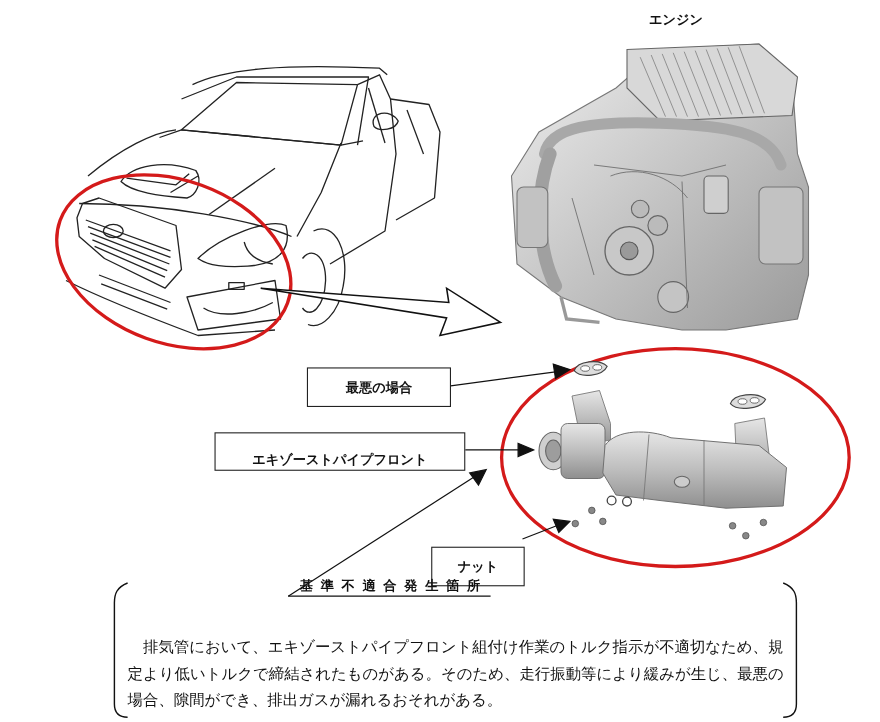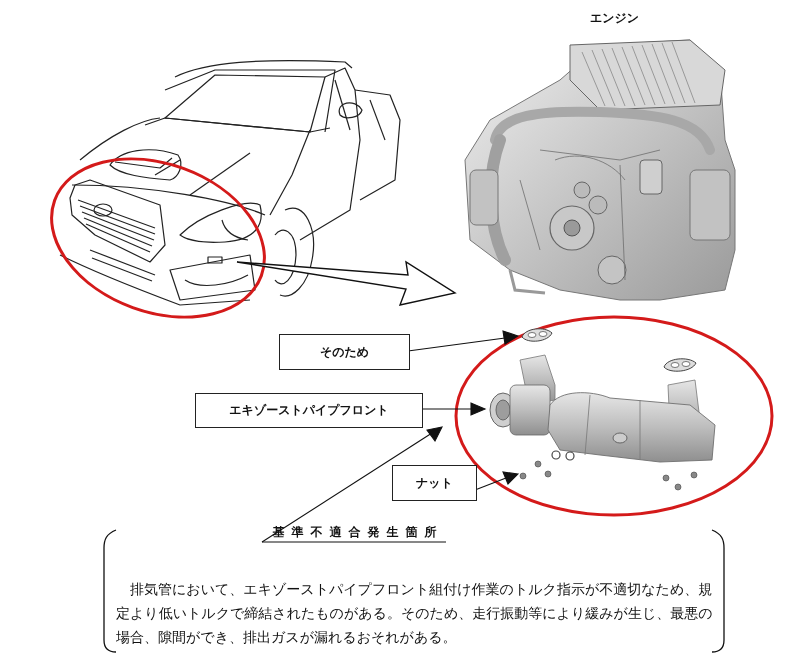--- a/index.html
+++ b/index.html
@@ -6,22 +6,22 @@
     body { width: 800px; height: 656px; position: relative; overflow: hidden;
            font-family: "Liberation Serif", "DejaVu Serif", serif; color: #111; }
     .abs { position: absolute; }
     svg.layer { position: absolute; left: 0; top: 0; }
     .engine-title { left: 590px; top: 10px; font-size: 12px; font-weight: bold;
                     font-family: Liberation Serif, serif; letter-spacing: 0px; }
     .label-box { position: absolute; border: 1.5px solid #222; background: #fff;
                  display: flex; align-items: center; justify-content: center;
                  font-family: "DejaVu Sans", sans-serif; font-size: 12px; font-weight: bold; }
     .box-gasket { left: 279px; top: 334px; width: 129px; height: 34px; }
-    .box-exhaust { left: 195px; top: 393px; width: 226px; height: 33px; }
-    .box-nut { left: 392px; top: 465px; width: 83px; height: 34px; }
+    .box-exhaust { left: 195px; top: 393px; width: 226px; height: 33px; align-items: flex-end; }
+    .box-nut { left: 392px; top: 497px; width: 83px; height: 34px; }
     .section-title { left: 270px; top: 524px; width: 176px; font-size: 12px; font-weight: bold;
                      letter-spacing: 7px; text-align: center; font-family: "DejaVu Serif", serif; }
     .desc { left: 116px; top: 578px; width: 610px; font-size: 14px; line-height: 24px;
             font-family: Liberation Mono, monospace; }
     .desc p { margin: 0; }
   </style>
 </head>
 <body>
 
 <svg class="layer" width="800" height="656" viewBox="0 0 800 656">
@@ -185,21 +185,21 @@
 
   <g fill="none" stroke="#111" stroke-width="1.3">
     <path d="M116 530 C 106 534, 104 540, 104 548 L 104 640 C 104 648, 108 652, 116 652"></path>
     <path d="M712 530 C 722 534, 724 540, 724 548 L 724 640 C 724 648, 720 652, 712 652"></path>
   </g>
 </svg>
 
 <div class="abs engine-title">エンジン</div>
 
 <div class="label-box box-gasket">
-  <span>そのため</span>
+  <span>最悪の場合</span>
 </div>
 <div class="label-box box-exhaust">
   <span>エキゾーストパイプフロント</span>
 </div>
 <div class="label-box box-nut">
   <span>ナット</span>
 </div>
 
 <div class="abs section-title">基準不適合発生箇所</div>
 

